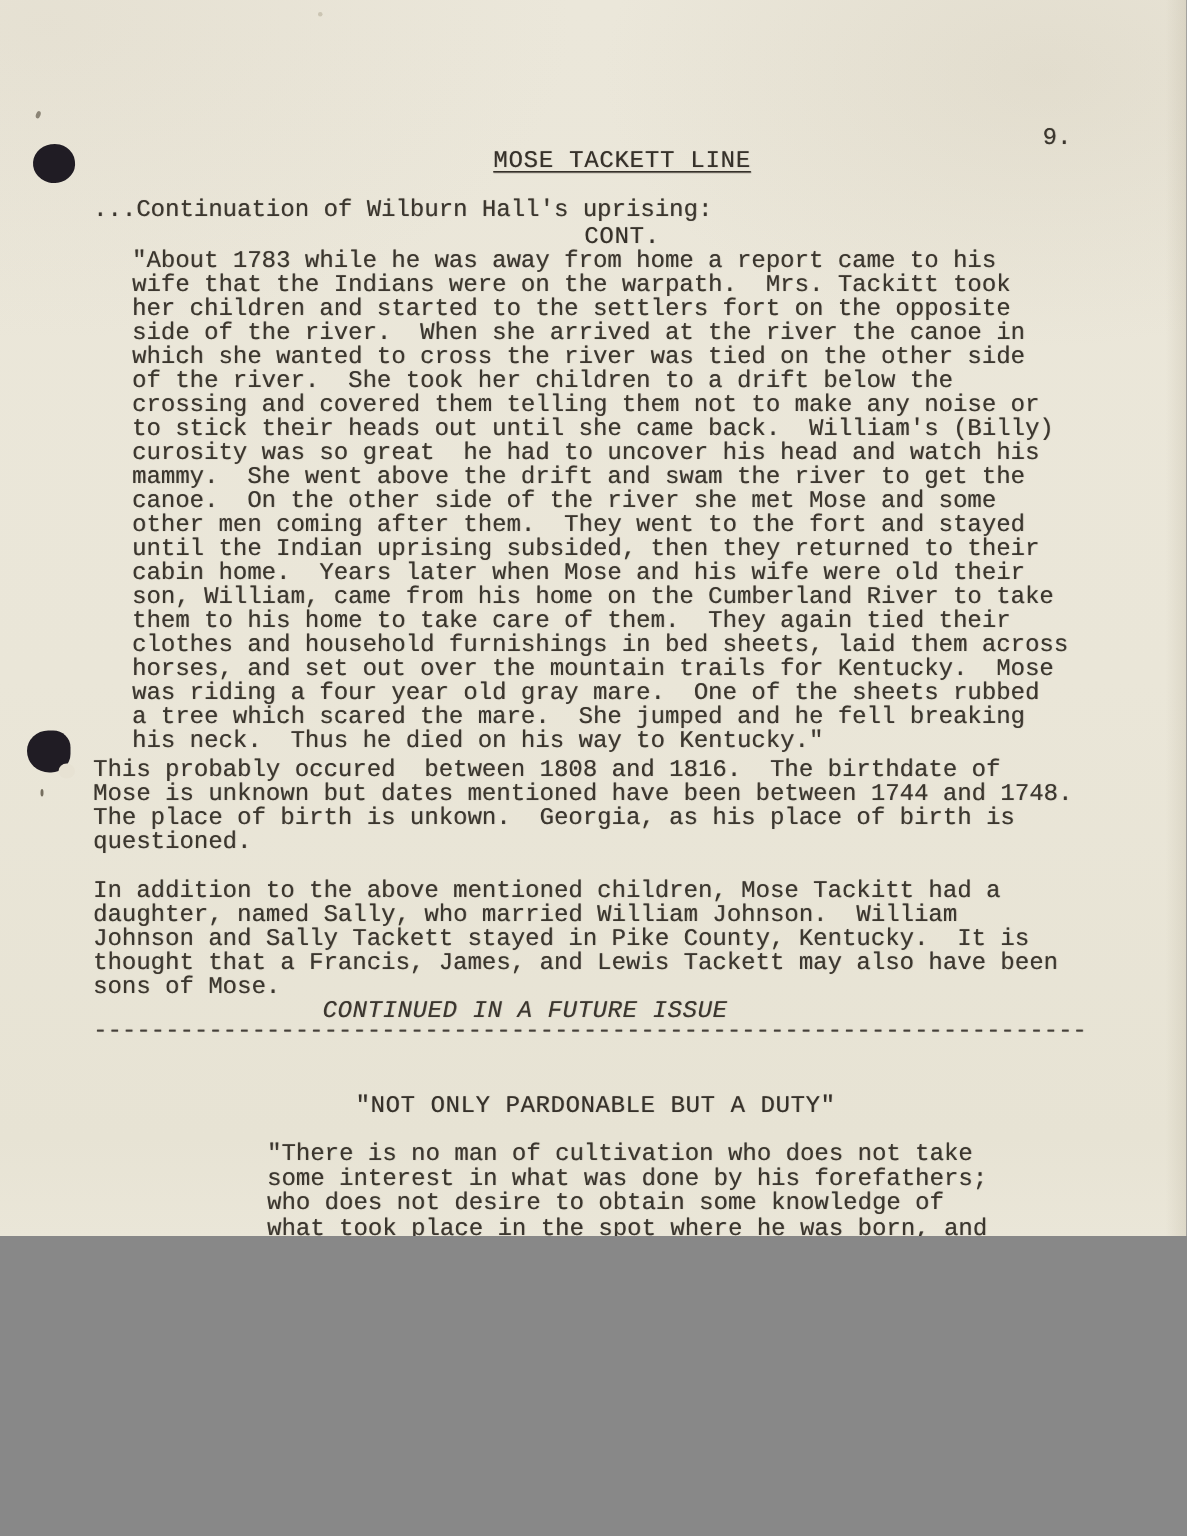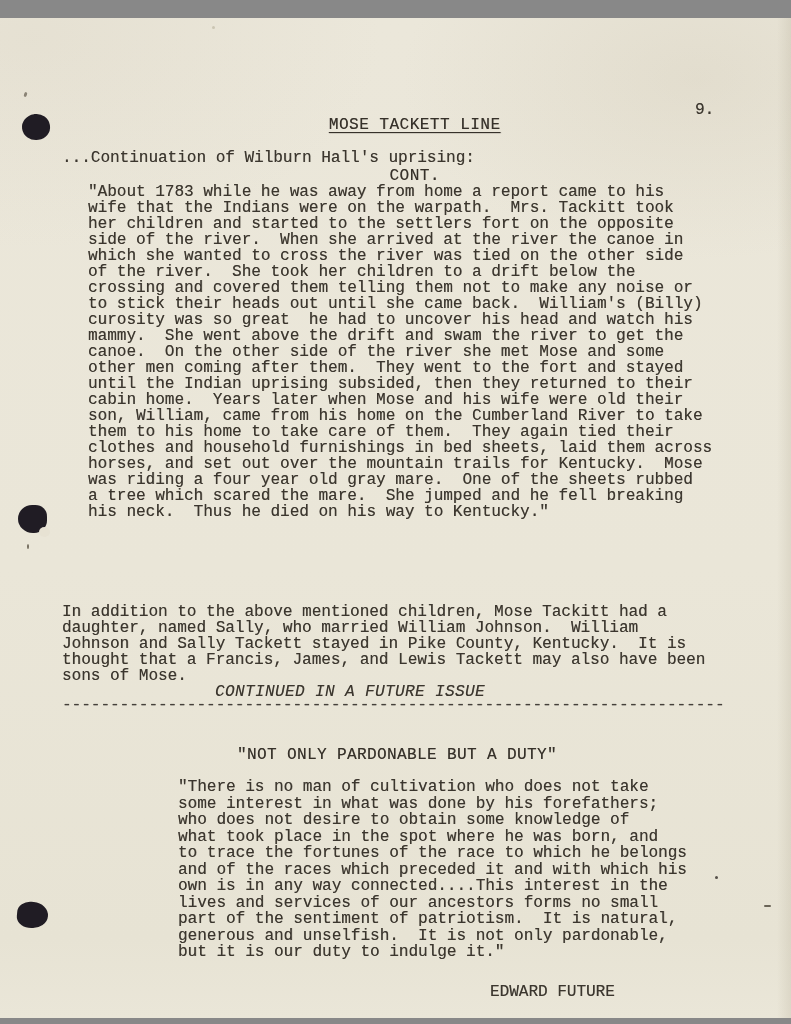--- a/index.html
+++ b/index.html
@@ -1,19 +1,19 @@
 <!DOCTYPE html>
 <html><head>
 <meta charset="utf-8">
 <style>
   html,body{margin:0;padding:0;background:#888;}
   .page{
     position:relative;
-    width:791px;height:1000px;
-    margin:18px auto;
+    width:791px;height:824px;
+    margin:0 auto;
     overflow:hidden;
     background:
       radial-gradient(ellipse 420px 260px at 88% 6%, rgba(206,198,178,0.30), rgba(206,198,178,0) 70%),
       radial-gradient(ellipse 500px 300px at 4% 2%, rgba(210,202,184,0.22), rgba(210,202,184,0) 70%),
       linear-gradient(180deg,#ebe7da 0%,#eae6d8 55%,#e7e3d4 92%,#eae6d8 100%);
     font-family:"Liberation Mono","DejaVu Sans Mono",monospace;
   }
   .page::after{ 
     content:"";position:absolute;top:0;right:0;width:14px;height:100%;
     background:linear-gradient(270deg,rgba(180,172,150,0.25),rgba(180,172,150,0));
@@ -94,20 +94,24 @@
 until the Indian uprising subsided, then they returned to their
 cabin home.  Years later when Mose and his wife were old their
 son, William, came from his home on the Cumberland River to take
 them to his home to take care of them.  They again tied their
 clothes and household furnishings in bed sheets, laid them across
 horses, and set out over the mountain trails for Kentucky.  Mose
 was riding a four year old gray mare.  One of the sheets rubbed
 a tree which scared the mare.  She jumped and he fell breaking
 his neck.  Thus he died on his way to Kentucky."</div>
 
+  <div class="txt para-2">This probably occured  between 1808 and 1816.  The birthdate of
+Mose is unknown but dates mentioned have been between 1744 and 1748.
+The place of birth is unkown.  Georgia, as his place of birth is
+questioned.</div>
 
   <div class="txt para-3">In addition to the above mentioned children, Mose Tackitt had a
 daughter, named Sally, who married William Johnson.  William
 Johnson and Sally Tackett stayed in Pike County, Kentucky.  It is
 thought that a Francis, James, and Lewis Tackett may also have been
 sons of Mose.</div>
 
   <div class="txt continued">CONTINUED IN A FUTURE ISSUE</div>
 
   <div class="txt divider">---------------------------------------------------------------------</div>

